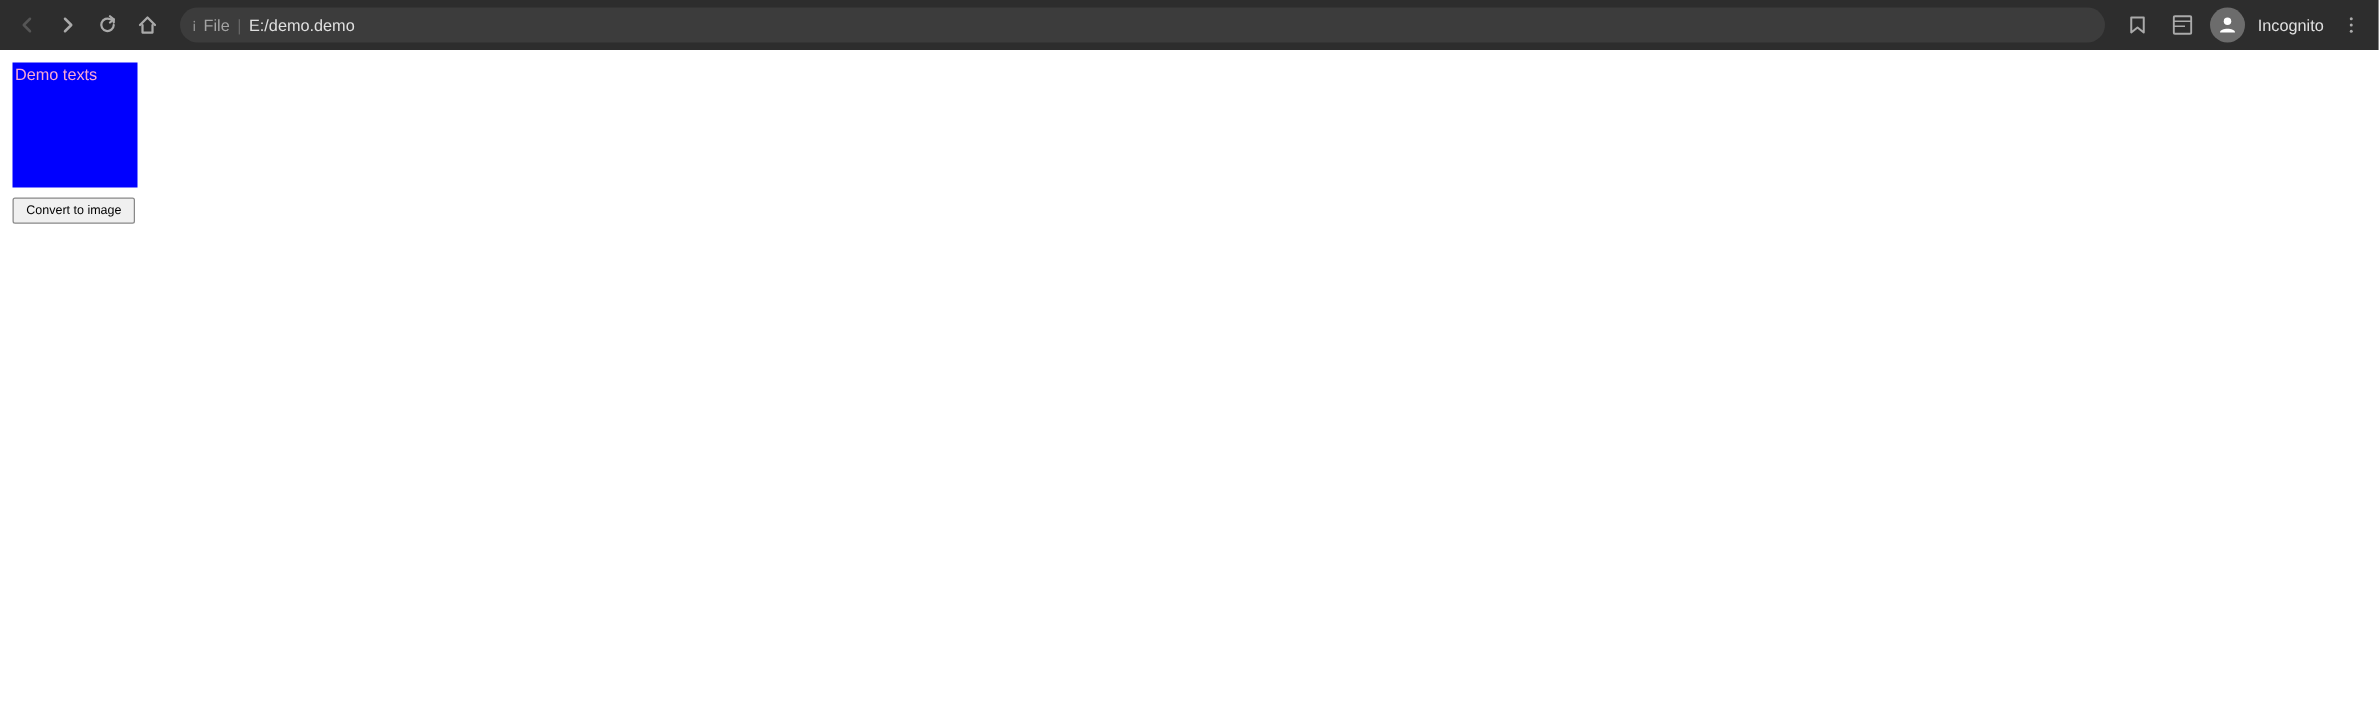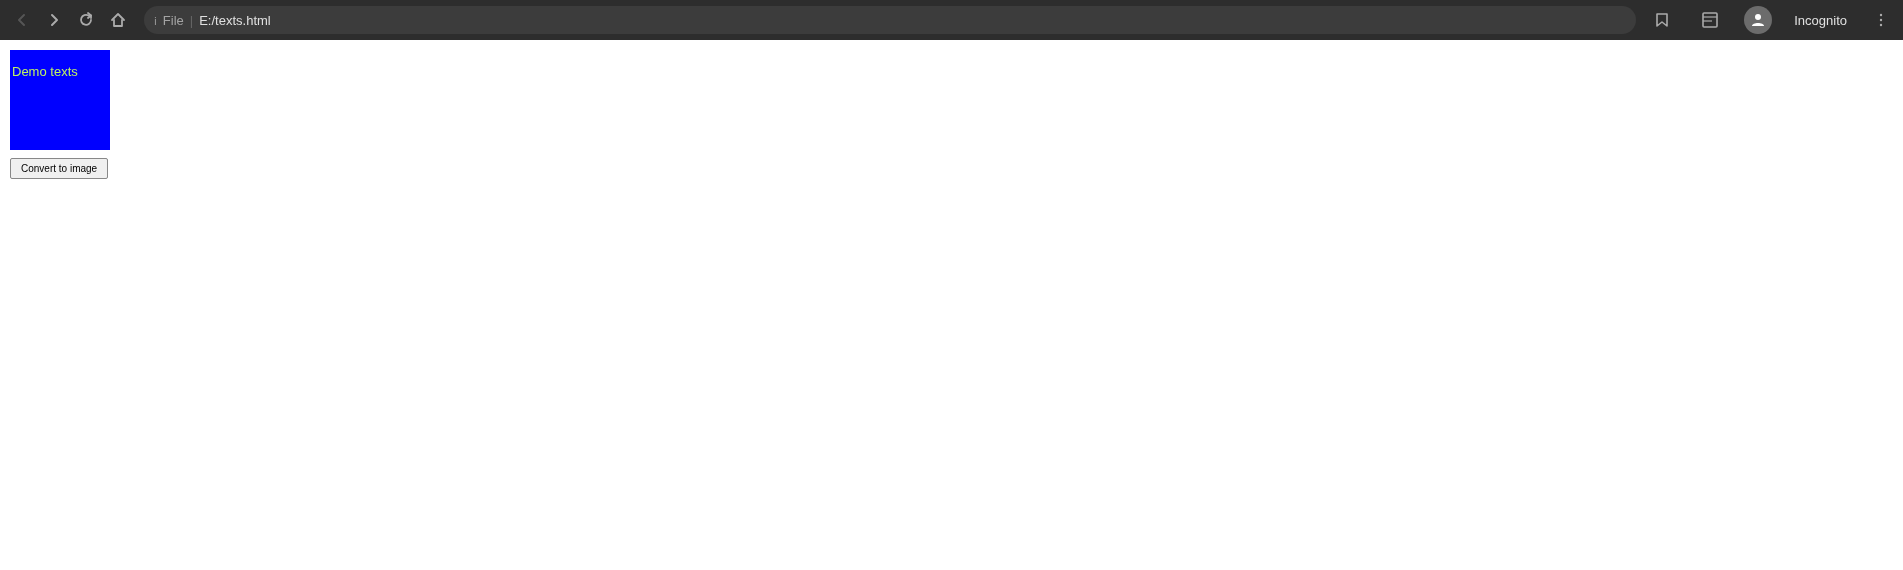--- a/index.html
+++ b/index.html
@@ -78,21 +78,21 @@
     }
 
     .address-text {
       color: #e0e0e0;
       font-size: 13px;
     }
 
     .right-controls {
       display: flex;
       align-items: center;
-      gap: 20px;
+      gap: 8px;
       justify-content: center;
     }
 
     .ctrl-btn {
       width: 28px;
       height: 28px;
       background: transparent;
       border: none;
       border-radius: 50%;
       cursor: pointer;
@@ -135,23 +135,23 @@
     .demo-box {
       width: 100px;
       height: 100px;
       background: #0000ff;
       position: relative;
       margin-bottom: 8px;
     }
 
     .demo-text {
       position: absolute;
-      top: 14px;
+      top: 2px;
       left: 2px;
-      color: #bef264;
+      color: #f9a8d4;
       font-size: 13px;
       font-family: Arial, sans-serif;
     }
 
     .convert-button {
       display: inline-block;
       padding: 4px 10px;
       background: #f0f0f0;
       border: 1px solid #888;
       border-radius: 2px;
@@ -187,21 +187,21 @@
           <path d="M2 8 L8 2 L14 8" stroke="#aaa" stroke-width="1.8" fill="none" stroke-linecap="round" stroke-linejoin="round"></path>
           <path d="M4 8 L4 14 L12 14 L12 8" stroke="#aaa" stroke-width="1.8" fill="none" stroke-linecap="round" stroke-linejoin="round"></path>
         </svg>
     </button>
   </div>
 
   <div class="address-bar-container">
     <span class="address-icon">ℹ</span>
     <span class="file-label">File</span>
     <span class="separator">|</span>
-    <span class="address-text">E:/texts.html</span>
+    <span class="address-text">E:/demo.demo</span>
   </div>
 
   <div class="right-controls">
     <button class="ctrl-btn">
       <svg width="16" height="16" viewBox="0 0 16 16" fill="none">
           <path d="M3 2 L13 2 L13 14 L8 10 L3 14 Z" stroke="#aaa" stroke-width="1.6" fill="none" stroke-linecap="round" stroke-linejoin="round"></path>
         </svg>
     </button>
     <button class="ctrl-btn">
       <svg width="16" height="16" viewBox="0 0 16 16" fill="none">

